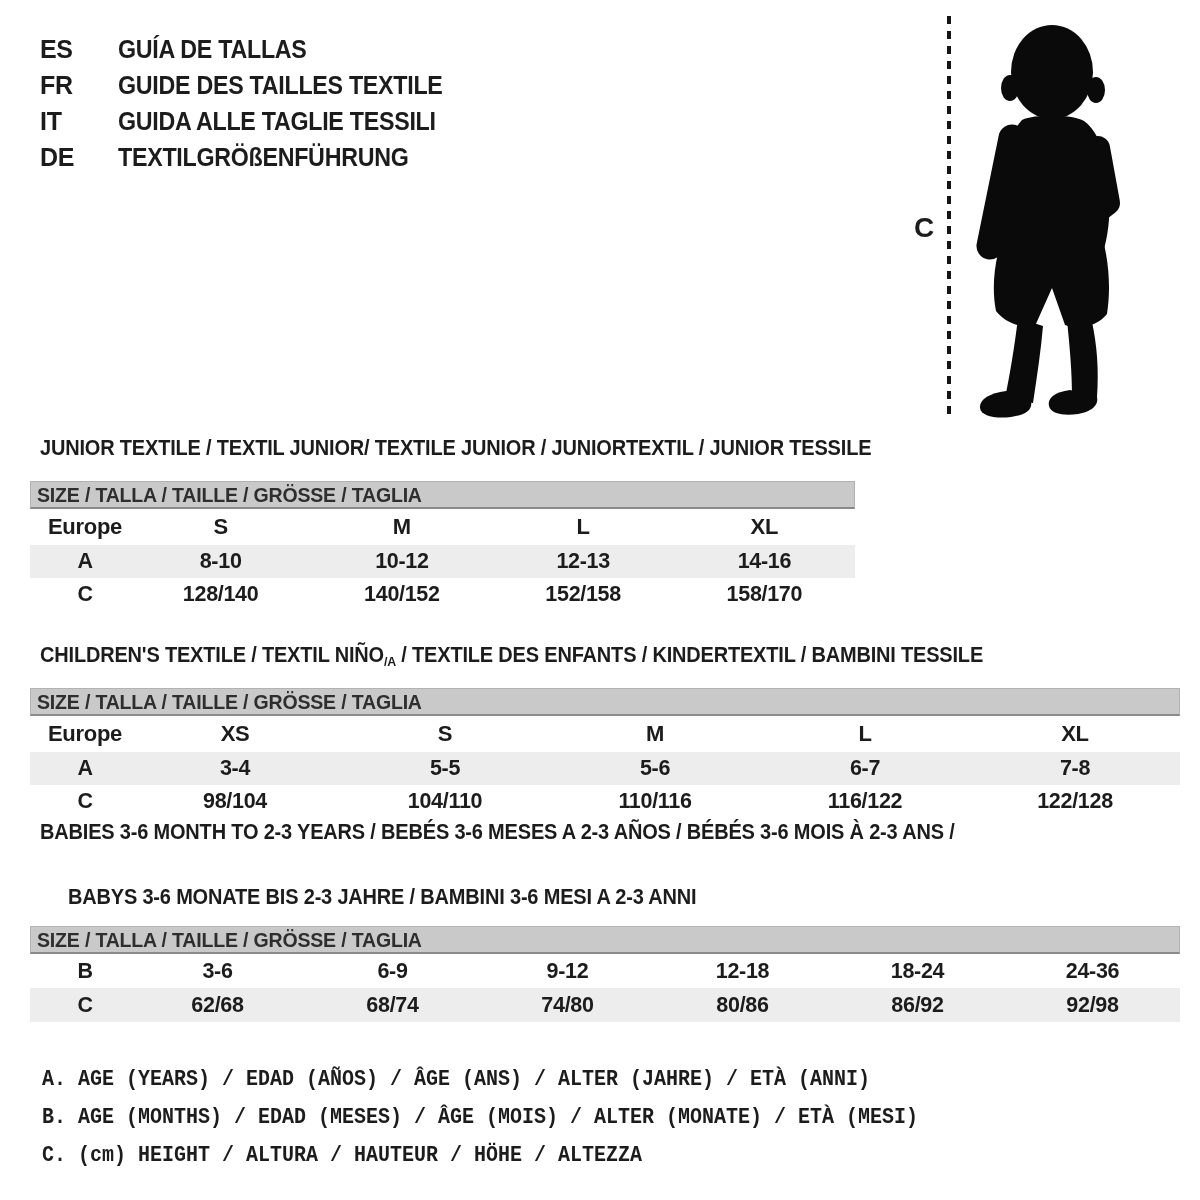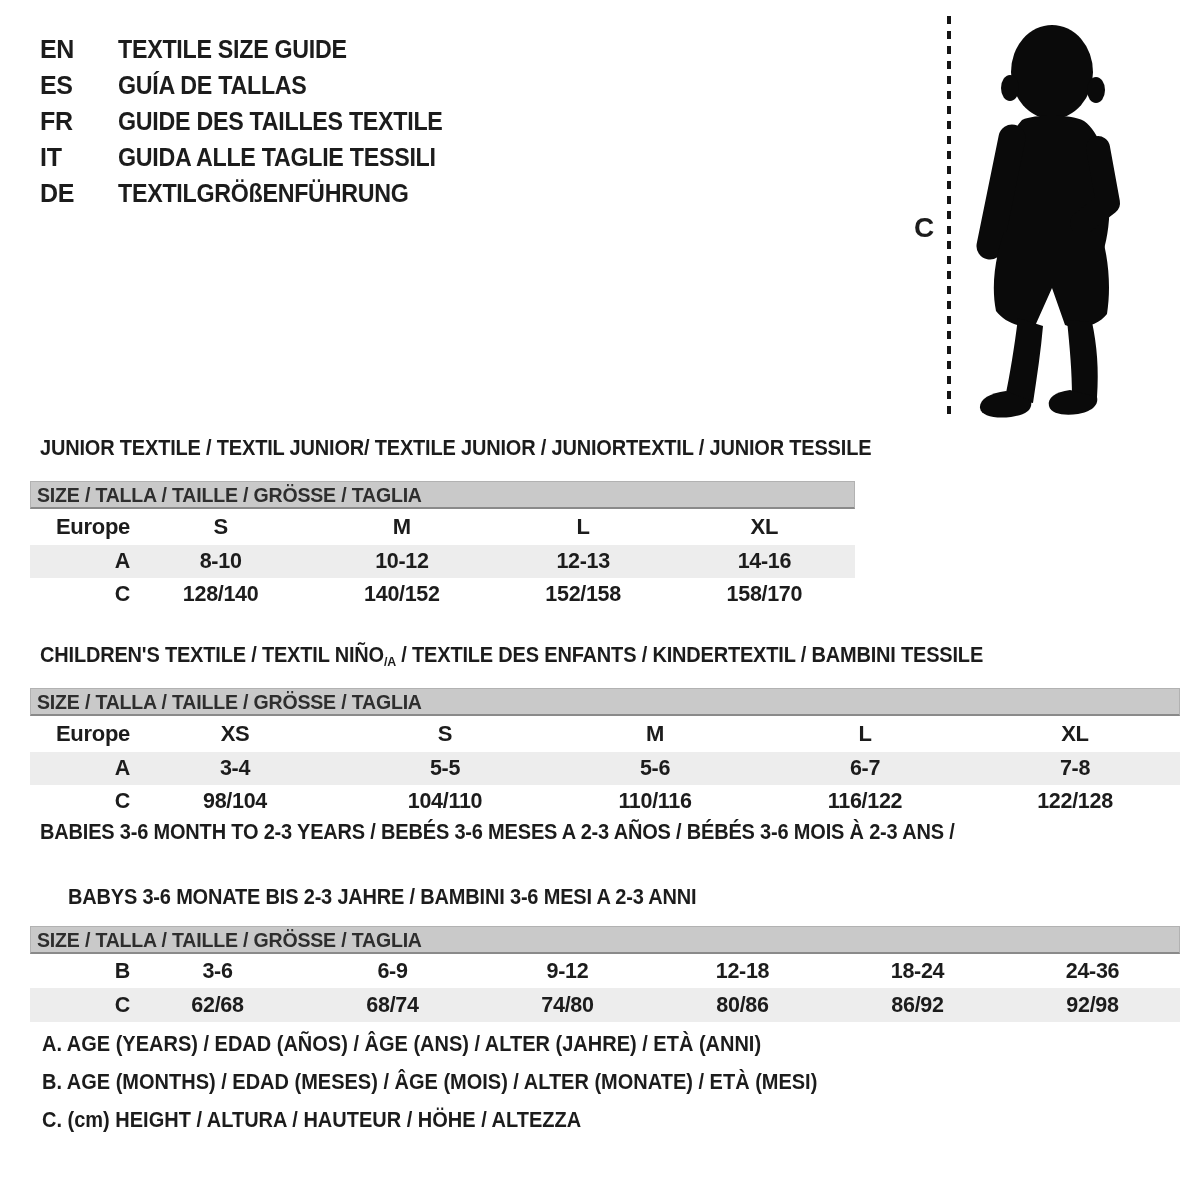--- a/index.html
+++ b/index.html
@@ -34,37 +34,33 @@
   .tbl { position:absolute; left:30px; }
   .size-bar {
     height:28px; line-height:25px; background:#c9c9c9;
     border:1px solid #b2b2b2; border-bottom:2px solid #8a8a8a;
     padding-left:6px; font-size:21px; color:#2e2e2e; letter-spacing:-0.2px;
   }
   .t-row { display:flex; align-items:center; font-size:22px; letter-spacing:-0.3px; }
   .header-row { height:36px; }
   .data-row { height:33px; font-size:21.5px; }
   .shaded { background:#ededed; }
-  .cell-label { width:100px; flex:0 0 100px; padding-left:10px; text-align:right; }
+  .cell-label { width:100px; flex:0 0 100px; padding-left:10px; text-align:center; }
   .cell { flex:1 1 0; text-align:center; }
 
   
-  .legend { position:absolute; left:42px; top:1032px; }
+  .legend { position:absolute; left:42px; top:1067px;font-family:Liberation Mono, monospace; }
   .legend-line { font-size:21.5px; line-height:24px; margin-bottom:14px; white-space:nowrap; }
 </style>
 </head>
 <body>
 
 <div class="page">
 
   <div class="lang-block">
-    <div class="lang-row">
-      <span class="lang-code">EN</span>
-      <span class="lang-label cond">TEXTILE SIZE GUIDE</span>
-    </div>
     <div class="lang-row">
       <span class="lang-code">ES</span>
       <span class="lang-label cond">GUÍA DE TALLAS</span>
     </div>
     <div class="lang-row">
       <span class="lang-code">FR</span>
       <span class="lang-label cond">GUIDE DES TAILLES TEXTILE</span>
     </div>
     <div class="lang-row">
       <span class="lang-code">IT</span>

